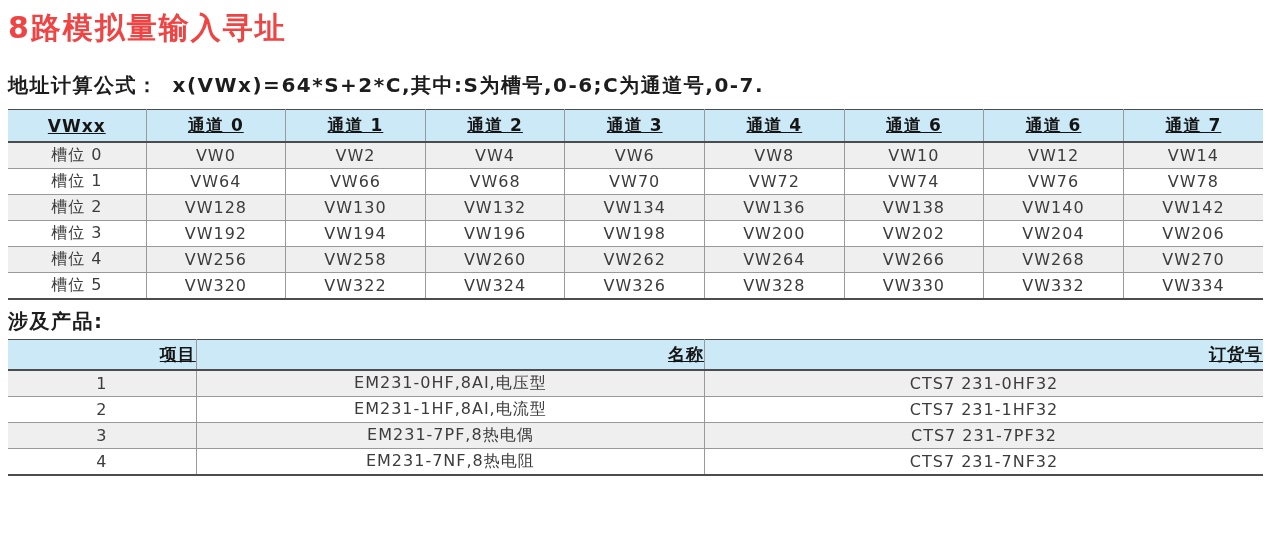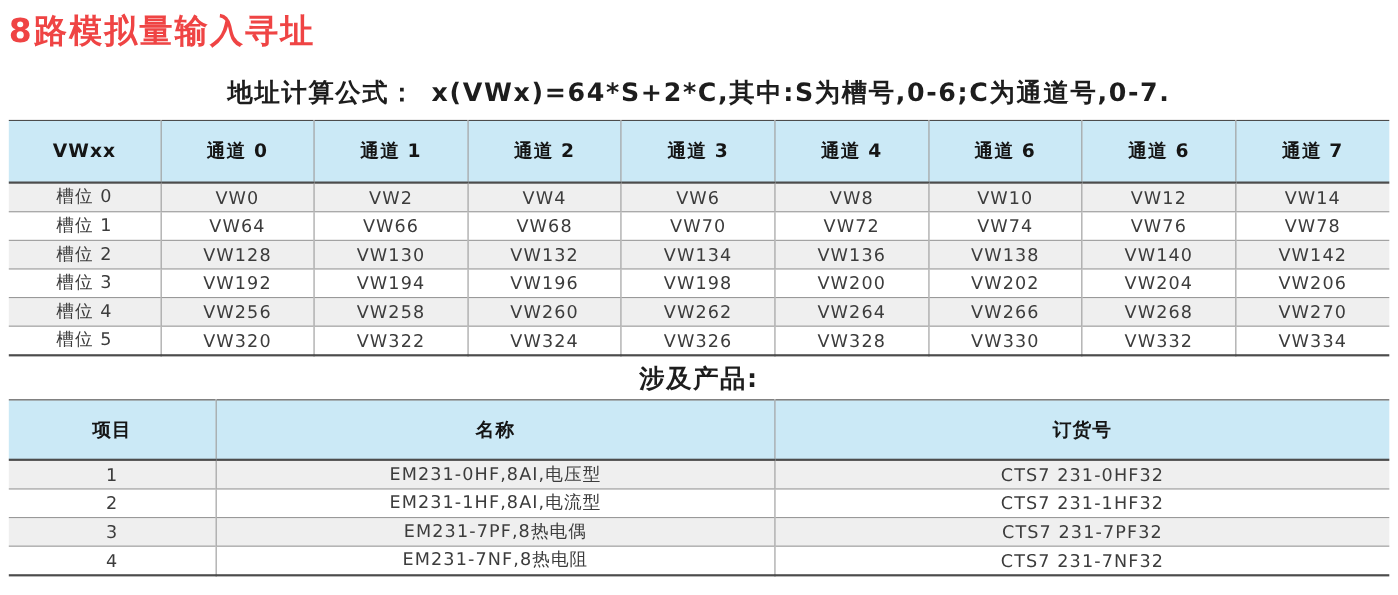--- a/index.html
+++ b/index.html
@@ -19,26 +19,25 @@
     padding: 6px 8px 0 8px;
   }
   .title {
     font-size: 30px;
     font-weight: 700;
     letter-spacing: 2px;
     margin: 2px 0 0 0;
     color: #ef4444;
   }
   .text-line {
-    font-size: 23px;
+    font-size: 20px;
     font-weight: 700;
     letter-spacing: 1.5px;
     color: #1d1d1d;
     line-height: 24px;
-    text-align: center;
   }
   .formula-line { margin: 24px 0 0 0; }
   .formula-expr { margin-left: 14px; }
   .intro-line { margin: 13px 0 0 0; }
   .products-label { margin: 9px 0 0 0; }
 
   table {
     width: 100%;
     border-collapse: collapse;
     table-layout: fixed;
@@ -49,24 +48,25 @@
   .prod-table { margin-top: 6px; }
 
   th {
     background: #cbe9f6;
     border-bottom: 2px solid #4c4c4c;
     font-size: 17px;
     font-weight: 700;
     letter-spacing: 1px;
     color: #151515;
     text-align: center;
-    padding: 12px;
+    padding: 0;
+    text-decoration: underline;
   }
   .addr-table th { height: 31px; }
-  .prod-table th { height: 29px; }
+  .prod-table th { height: 29px; text-align: right; }
 
   td {
     height: 25px;
     font-size: 16px;
     letter-spacing: 1px;
     color: #3c3c3c;
     text-align: center;
     padding: 0;
     border-top: 1px solid #999999;
   }

